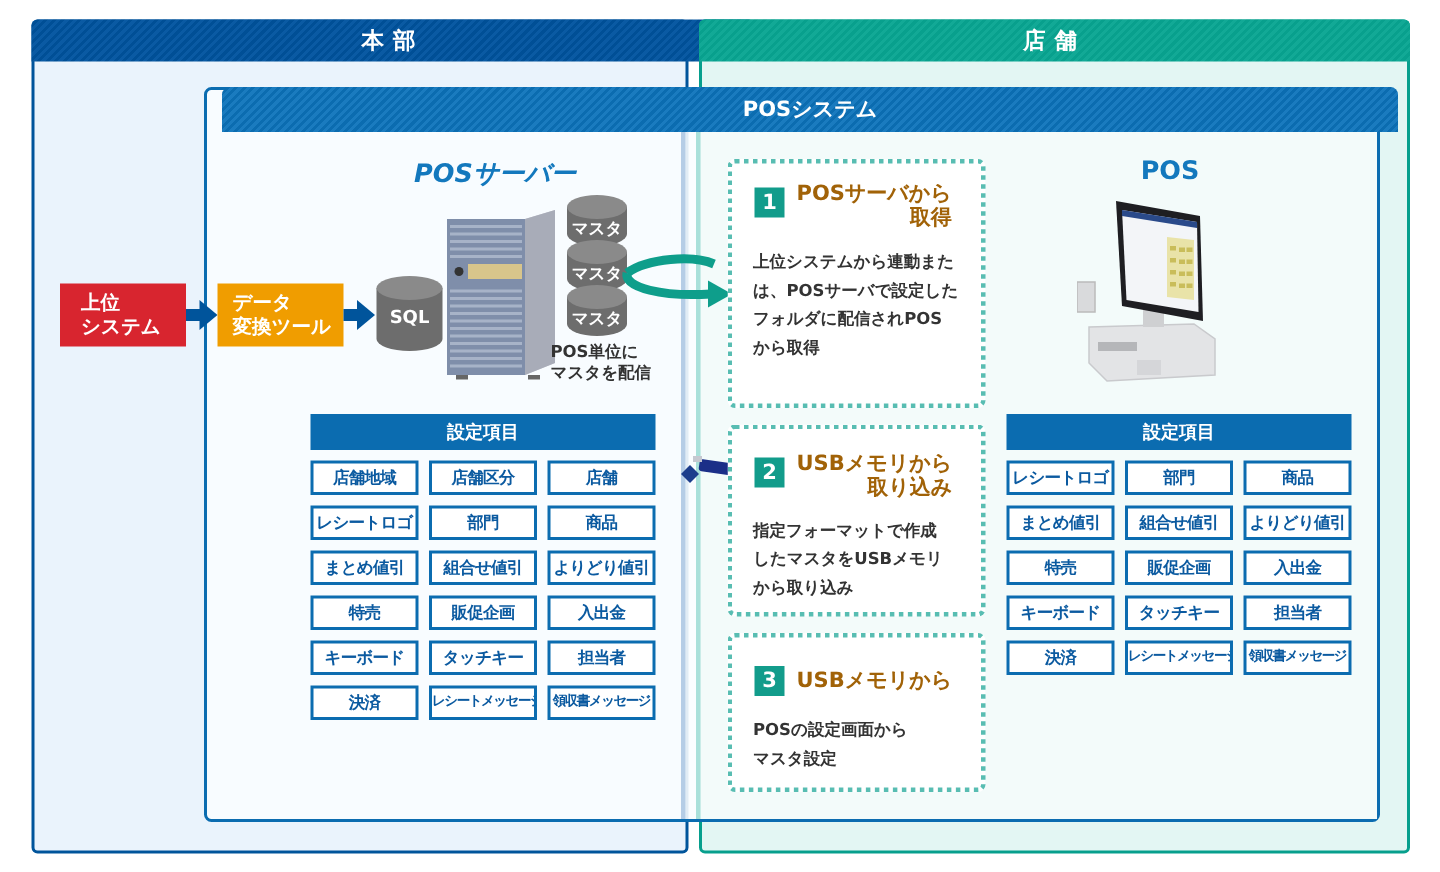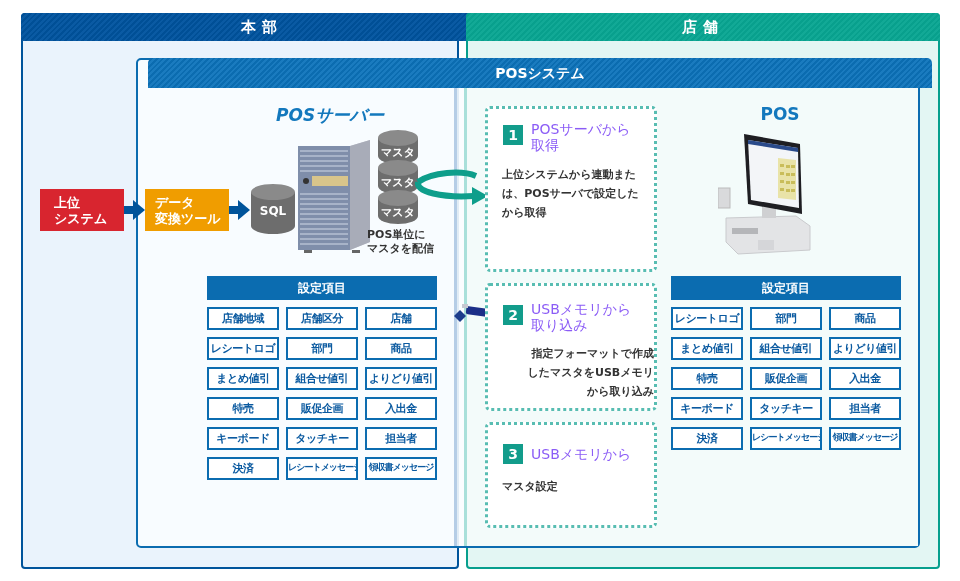--- a/index.html
+++ b/index.html
@@ -43,21 +43,21 @@
 
   
   .grid-head { background: #0b6cb0; color: #fff; font-weight: bold; font-size: 12px; text-align: center; height: 24px; line-height: 24px; }
   .grid { display: grid; grid-template-columns: repeat(3, 72px); grid-column-gap: 7px; grid-row-gap: 7px; }
   .cell { height: 23px; border: 2px solid #0b6cb0; background: #fff; color: #0b5aa0; font-weight: bold; font-size: 11px; text-align: center; line-height: 19px; white-space: nowrap; overflow: hidden; letter-spacing: -0.5px; }
   .cell.small { font-size: 9px; letter-spacing: -1px; font-family: Liberation Mono, monospace; }
 
   
   .card { border: 3px dotted #58bdb2; border-radius: 5px; background: #ffffff; }
   .step-num { display: inline-block; width: 20px; height: 20px; background: #129c8b; color: #fff; font-weight: bold; font-size: 14px; text-align: center; line-height: 20px; }
-  .step-title { color: #8b5cf6; font-weight: normal; font-size: 14px; line-height: 16px; }
+  .step-title { color: #a16207; font-weight: bold; font-size: 14px; line-height: 16px; text-align: right; }
   .step-desc { color: #333; font-size: 11px; line-height: 19px; font-weight: bold; }
 
   .caption { color: #333; font-size: 11px; font-weight: bold; line-height: 14px; }
 </style>
 </head>
 <body>
 
 <div id="honbu" class="abs"></div>
 <div id="honbu-head" class="abs">本部</div>
 <div id="tenpo" class="abs"></div>
@@ -174,47 +174,49 @@
 
 <div class="abs card" style="left:485px; top:106px; width:172px; height:166px;">
   <div style="position:absolute; left:15px; top:16px;" class="step-num">1</div>
   <div style="position:absolute; left:43px; top:12px;" class="step-title">
     <div>POSサーバから</div>
     <div>取得</div>
   </div>
   <div style="position:absolute; left:14px; top:56px; width:152px;" class="step-desc" id="step1-desc">
       <div>上位システムから連動また</div>
       <div>は、POSサーバで設定した</div>
+      <div>フォルダに配信されPOS</div>
       <div>から取得</div>
     </div>
 </div>
 
 <svg class="abs" style="left:452px; top:302px;" width="46" height="24">
   <polygon points="2,14 8,8 14,14 8,20" fill="#1c3d8c"></polygon>
   <rect x="14" y="6" width="30" height="8" rx="2" fill="#1b2f88" transform="rotate(8 29 10)"></rect>
   <rect x="10" y="2" width="6" height="4" fill="#c5c8d0"></rect>
 </svg>
 
 <div class="abs card" style="left:485px; top:283px; width:172px; height:128px;">
   <div style="position:absolute; left:15px; top:19px;" class="step-num">2</div>
   <div style="position:absolute; left:43px; top:15px;" class="step-title">
     <div>USBメモリから</div>
     <div>取り込み</div>
   </div>
-  <div style="position:absolute; left:14px; top:58px; width:152px;text-align:right;" class="step-desc" id="step2-desc">
+  <div style="position:absolute; left:14px; top:58px; width:152px;" class="step-desc" id="step2-desc">
       <div>指定フォーマットで作成</div>
       <div>したマスタをUSBメモリ</div>
       <div>から取り込み</div>
     </div>
 </div>
 
 <div class="abs card" style="left:485px; top:422px; width:172px; height:106px;">
   <div style="position:absolute; left:15px; top:19px;" class="step-num">3</div>
   <div style="position:absolute; left:43px; top:21px;" class="step-title">USBメモリから</div>
   <div style="position:absolute; left:14px; top:52px; width:152px;" class="step-desc" id="step3-desc">
+      <div>POSの設定画面から</div>
       <div>マスタ設定</div>
     </div>
 </div>
 
 <div class="abs section-title" style="left:720px; top:104px; width:120px;">POS</div>
 
 <svg class="abs" style="left:718px; top:130px;" width="102" height="126">
 
   <path d="M8,88 L78,86 L92,96 L92,120 L20,124 L8,112 Z" fill="#e3e4e6" stroke="#c9cacd"></path>
   <rect x="14" y="98" width="26" height="6" fill="#b5b6b9"></rect>

